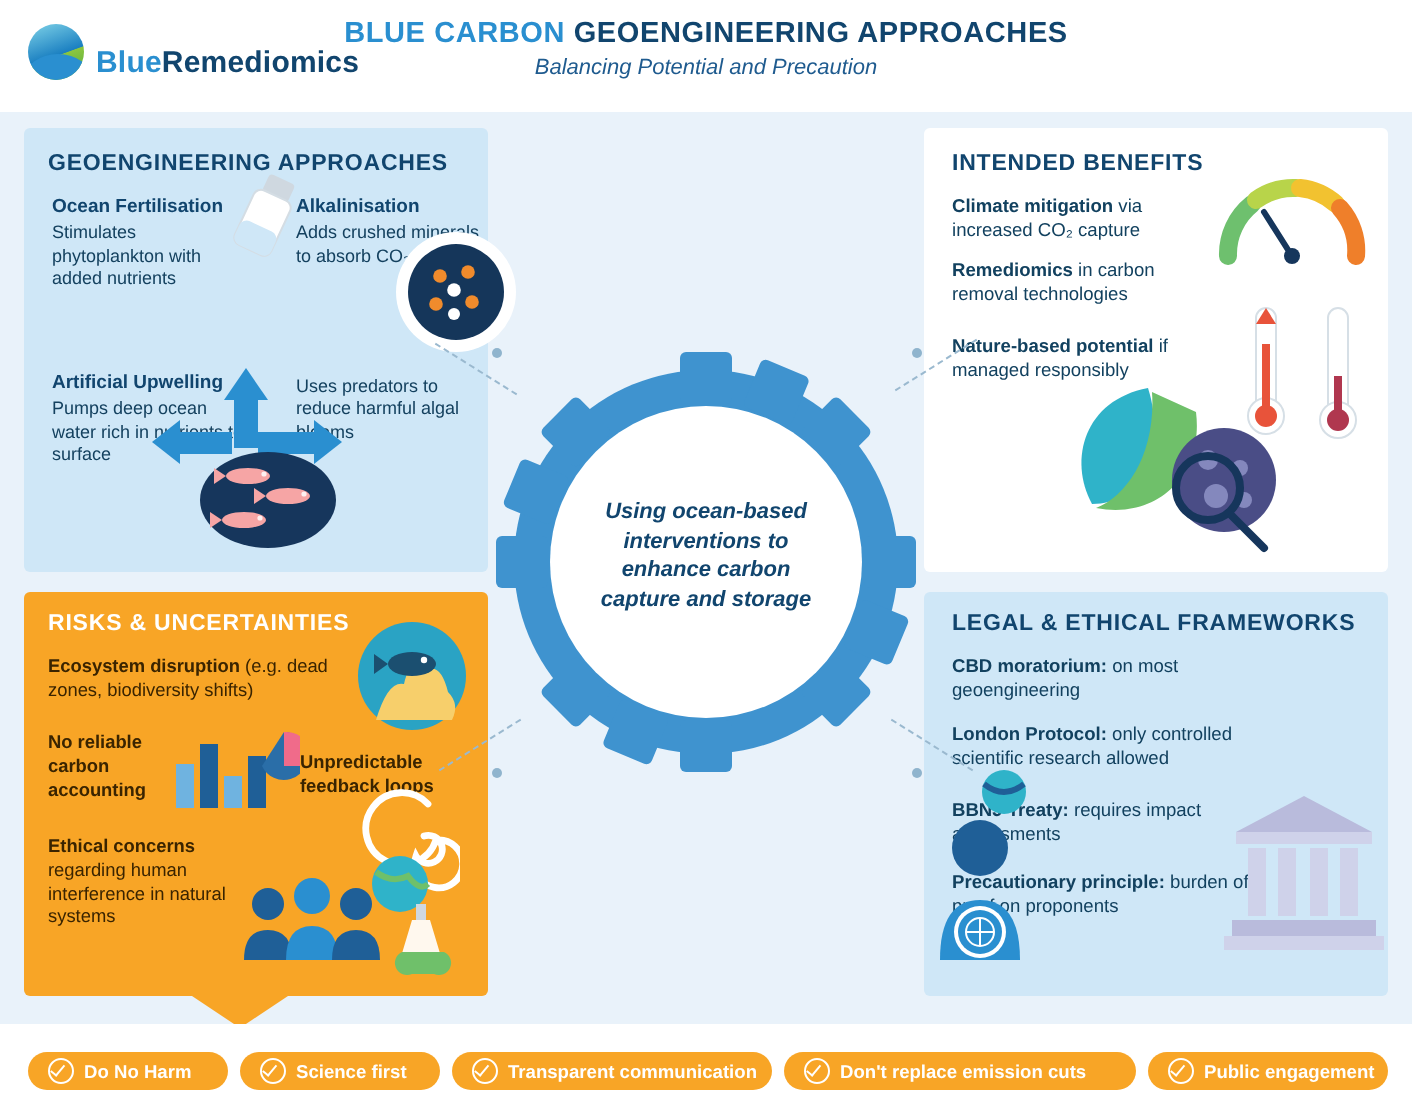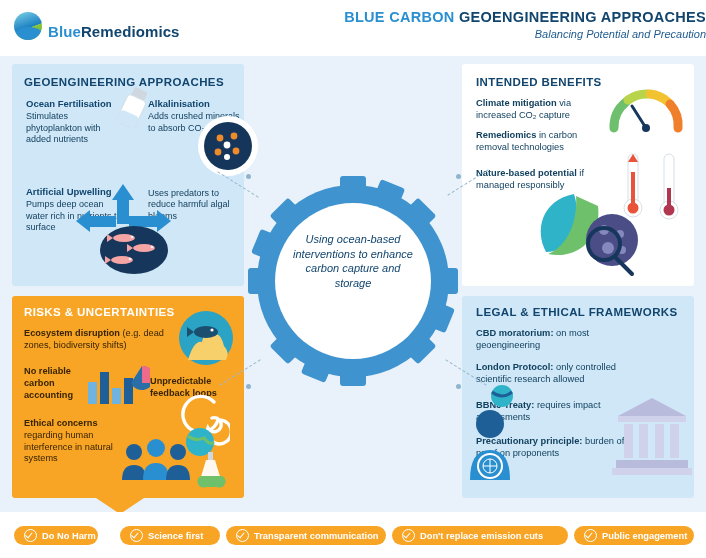--- a/index.html
+++ b/index.html
@@ -7,21 +7,21 @@
   #root{position:relative;width:706px;height:558px;background:#e9f2fa;}
 
   
   .header{position:absolute;left:0;top:0;width:706px;height:56px;background:#ffffff;}
   .logo{position:absolute;left:14px;top:12px;display:flex;align-items:flex-end;gap:6px;}
   .logo-mark{width:28px;height:28px;border-radius:50%;background:linear-gradient(160deg,#7fd3e8 0%,#1a7fc1 55%,#8bc63f 56%,#4fa83d 100%);position:relative;overflow:hidden;}
   .logo-mark:after{content:"";position:absolute;left:-2px;top:15px;width:34px;height:16px;background:#2a8fd0;border-radius:50% 50% 0 0 / 80% 80% 0 0;}
   .logo-text{font-size:15px;font-weight:bold;color:#1b6fb3;letter-spacing:.1px;}
   .logo-text .blue{color:#2a8fd0;}
   .logo-text .rem{color:#11456e;}
-  .title-wrap{position:absolute;left:0;top:9px;width:706px;text-align:right;}
+  .title-wrap{position:absolute;left:0;top:9px;width:706px;text-align:center;}
   .title-main{font-size:14.5px;font-weight:bold;color:#11456e;letter-spacing:.3px;}
   .title-main .accent{color:#2a8fd0;}
   .title-sub{font-size:11px;font-style:italic;color:#1f5b8f;margin-top:3px;}
 
   
   .panel{position:absolute;border-radius:3px;}
   .panel-title{font-size:11.5px;font-weight:bold;letter-spacing:.4px;}
   .b{font-weight:bold;}
 
   
@@ -51,21 +51,21 @@
   .risk-notch{position:absolute;left:96px;top:498px;width:0;height:0;border-left:24px solid transparent;border-right:24px solid transparent;border-top:16px solid #f8a526;}
 
   
   #p-leg{left:462px;top:296px;width:232px;height:202px;background:#cfe7f7;}
   #p-leg .panel-title{position:absolute;left:14px;top:10px;color:#11456e;}
   .leg-item{position:absolute;left:14px;width:150px;font-size:9.3px;color:#12415f;line-height:1.28;}
 
   
   .center-wrap{position:absolute;left:248px;top:176px;width:210px;height:210px;}
   .gear{position:absolute;left:0;top:0;width:210px;height:210px;}
-  .center-text{position:absolute;left:42px;top:56px;width:126px;text-align:center;font-size:11px;font-style:italic;font-weight:normal;color:#11456e;line-height:1.32;}
+  .center-text{position:absolute;left:42px;top:73px;width:126px;text-align:center;font-size:11px;font-style:italic;font-weight:bold;color:#11456e;line-height:1.32;}
 
   .dotline{position:absolute;border-top:1px dashed #9ab9cf;}
   .dot{position:absolute;width:5px;height:5px;border-radius:50%;background:#8fb4cd;}
 
   
   .footer{position:absolute;left:0;top:512px;width:706px;height:46px;background:#ffffff;}
   .pill{position:absolute;top:526px;height:19px;background:#f8a526;border-radius:10px;display:flex;align-items:center;gap:5px;padding:0 10px;box-sizing:border-box;}
   .pill span{font-size:9.3px;font-weight:bold;color:#ffffff;white-space:nowrap;}
   .chk{width:11px;height:11px;border-radius:50%;border:1.4px solid #ffffff;position:relative;flex:none;}
   .chk:after{content:"";position:absolute;left:2.4px;top:1px;width:3px;height:5.5px;border-right:1.5px solid #fff;border-bottom:1.5px solid #fff;transform:rotate(40deg);}
@@ -337,21 +337,21 @@
   <div class="dotline" style="left:214px;top:184px;width:48px;transform:rotate(32deg);"></div>
   <div class="dotline" style="left:444px;top:182px;width:48px;transform:rotate(-32deg);"></div>
   <div class="dotline" style="left:216px;top:372px;width:48px;transform:rotate(-32deg);"></div>
   <div class="dotline" style="left:442px;top:372px;width:48px;transform:rotate(32deg);"></div>
   <div class="dot" style="left:246px;top:174px;"></div>
   <div class="dot" style="left:456px;top:174px;"></div>
   <div class="dot" style="left:246px;top:384px;"></div>
   <div class="dot" style="left:456px;top:384px;"></div>
 
   <div class="footer"></div>
-  <div class="pill" style="left:14px;width:84px;">
+  <div class="pill" style="left:14px;width:100px;">
     <div class="chk"></div>
     <span>Do No Harm</span>
   </div>
   <div class="pill" style="left:120px;width:100px;">
     <div class="chk"></div>
     <span>Science first</span>
   </div>
   <div class="pill" style="left:226px;width:160px;">
     <div class="chk"></div>
     <span>Transparent communication</span>

